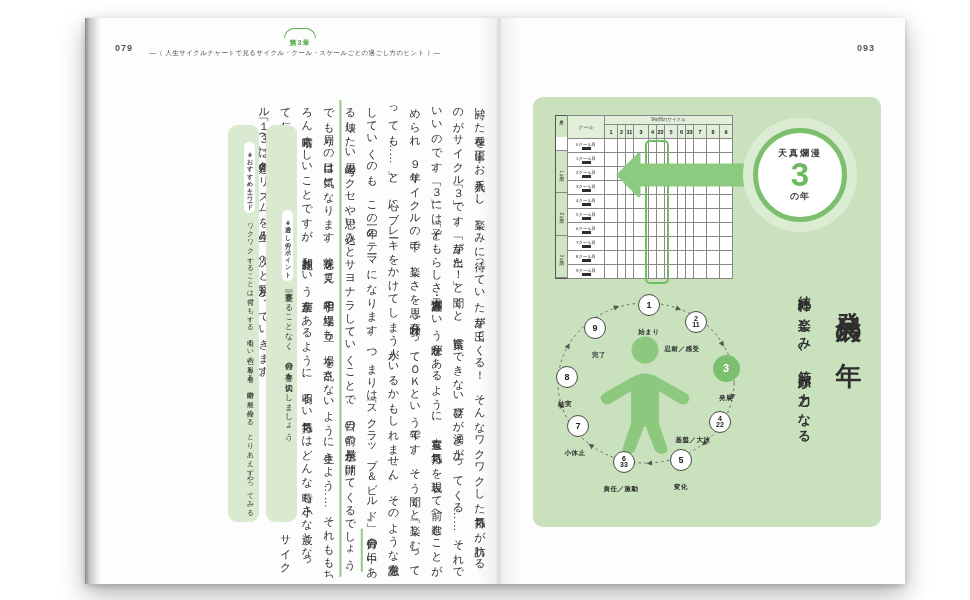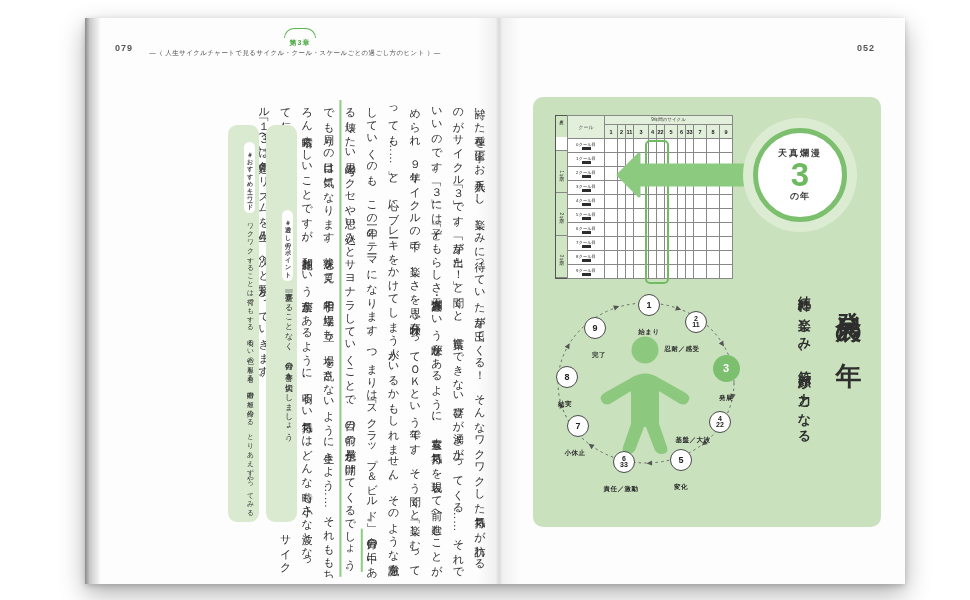--- a/index.html
+++ b/index.html
@@ -109,21 +109,21 @@
 
     <div class="side-box box-point vtext">
       <span class="pill vtext">＃過ごし方のポイント</span><span class="btext vtext">一喜一憂することなく　自分の本音を大切にしましょう。</span>
     </div>
     <div class="side-box box-keyword vtext">
       <span class="pill vtext">＃おすすめキーワード</span><span class="btext vtext">ワクワクすることは何でもする、明るい色の服を着る、財布の紐を締める、とりあえずやってみる</span>
     </div>
 
     <div class="spine"></div>
 
-    <div class="pagenum right">052</div>
+    <div class="pagenum right">093</div>
 
     <div class="panel">
 
       <div class="tblwrap">
         <div class="strip">
           <div class="corner">
               <span>人生暦</span>
             </div>
           <div class="spacer"></div>
         <div class="grp">

